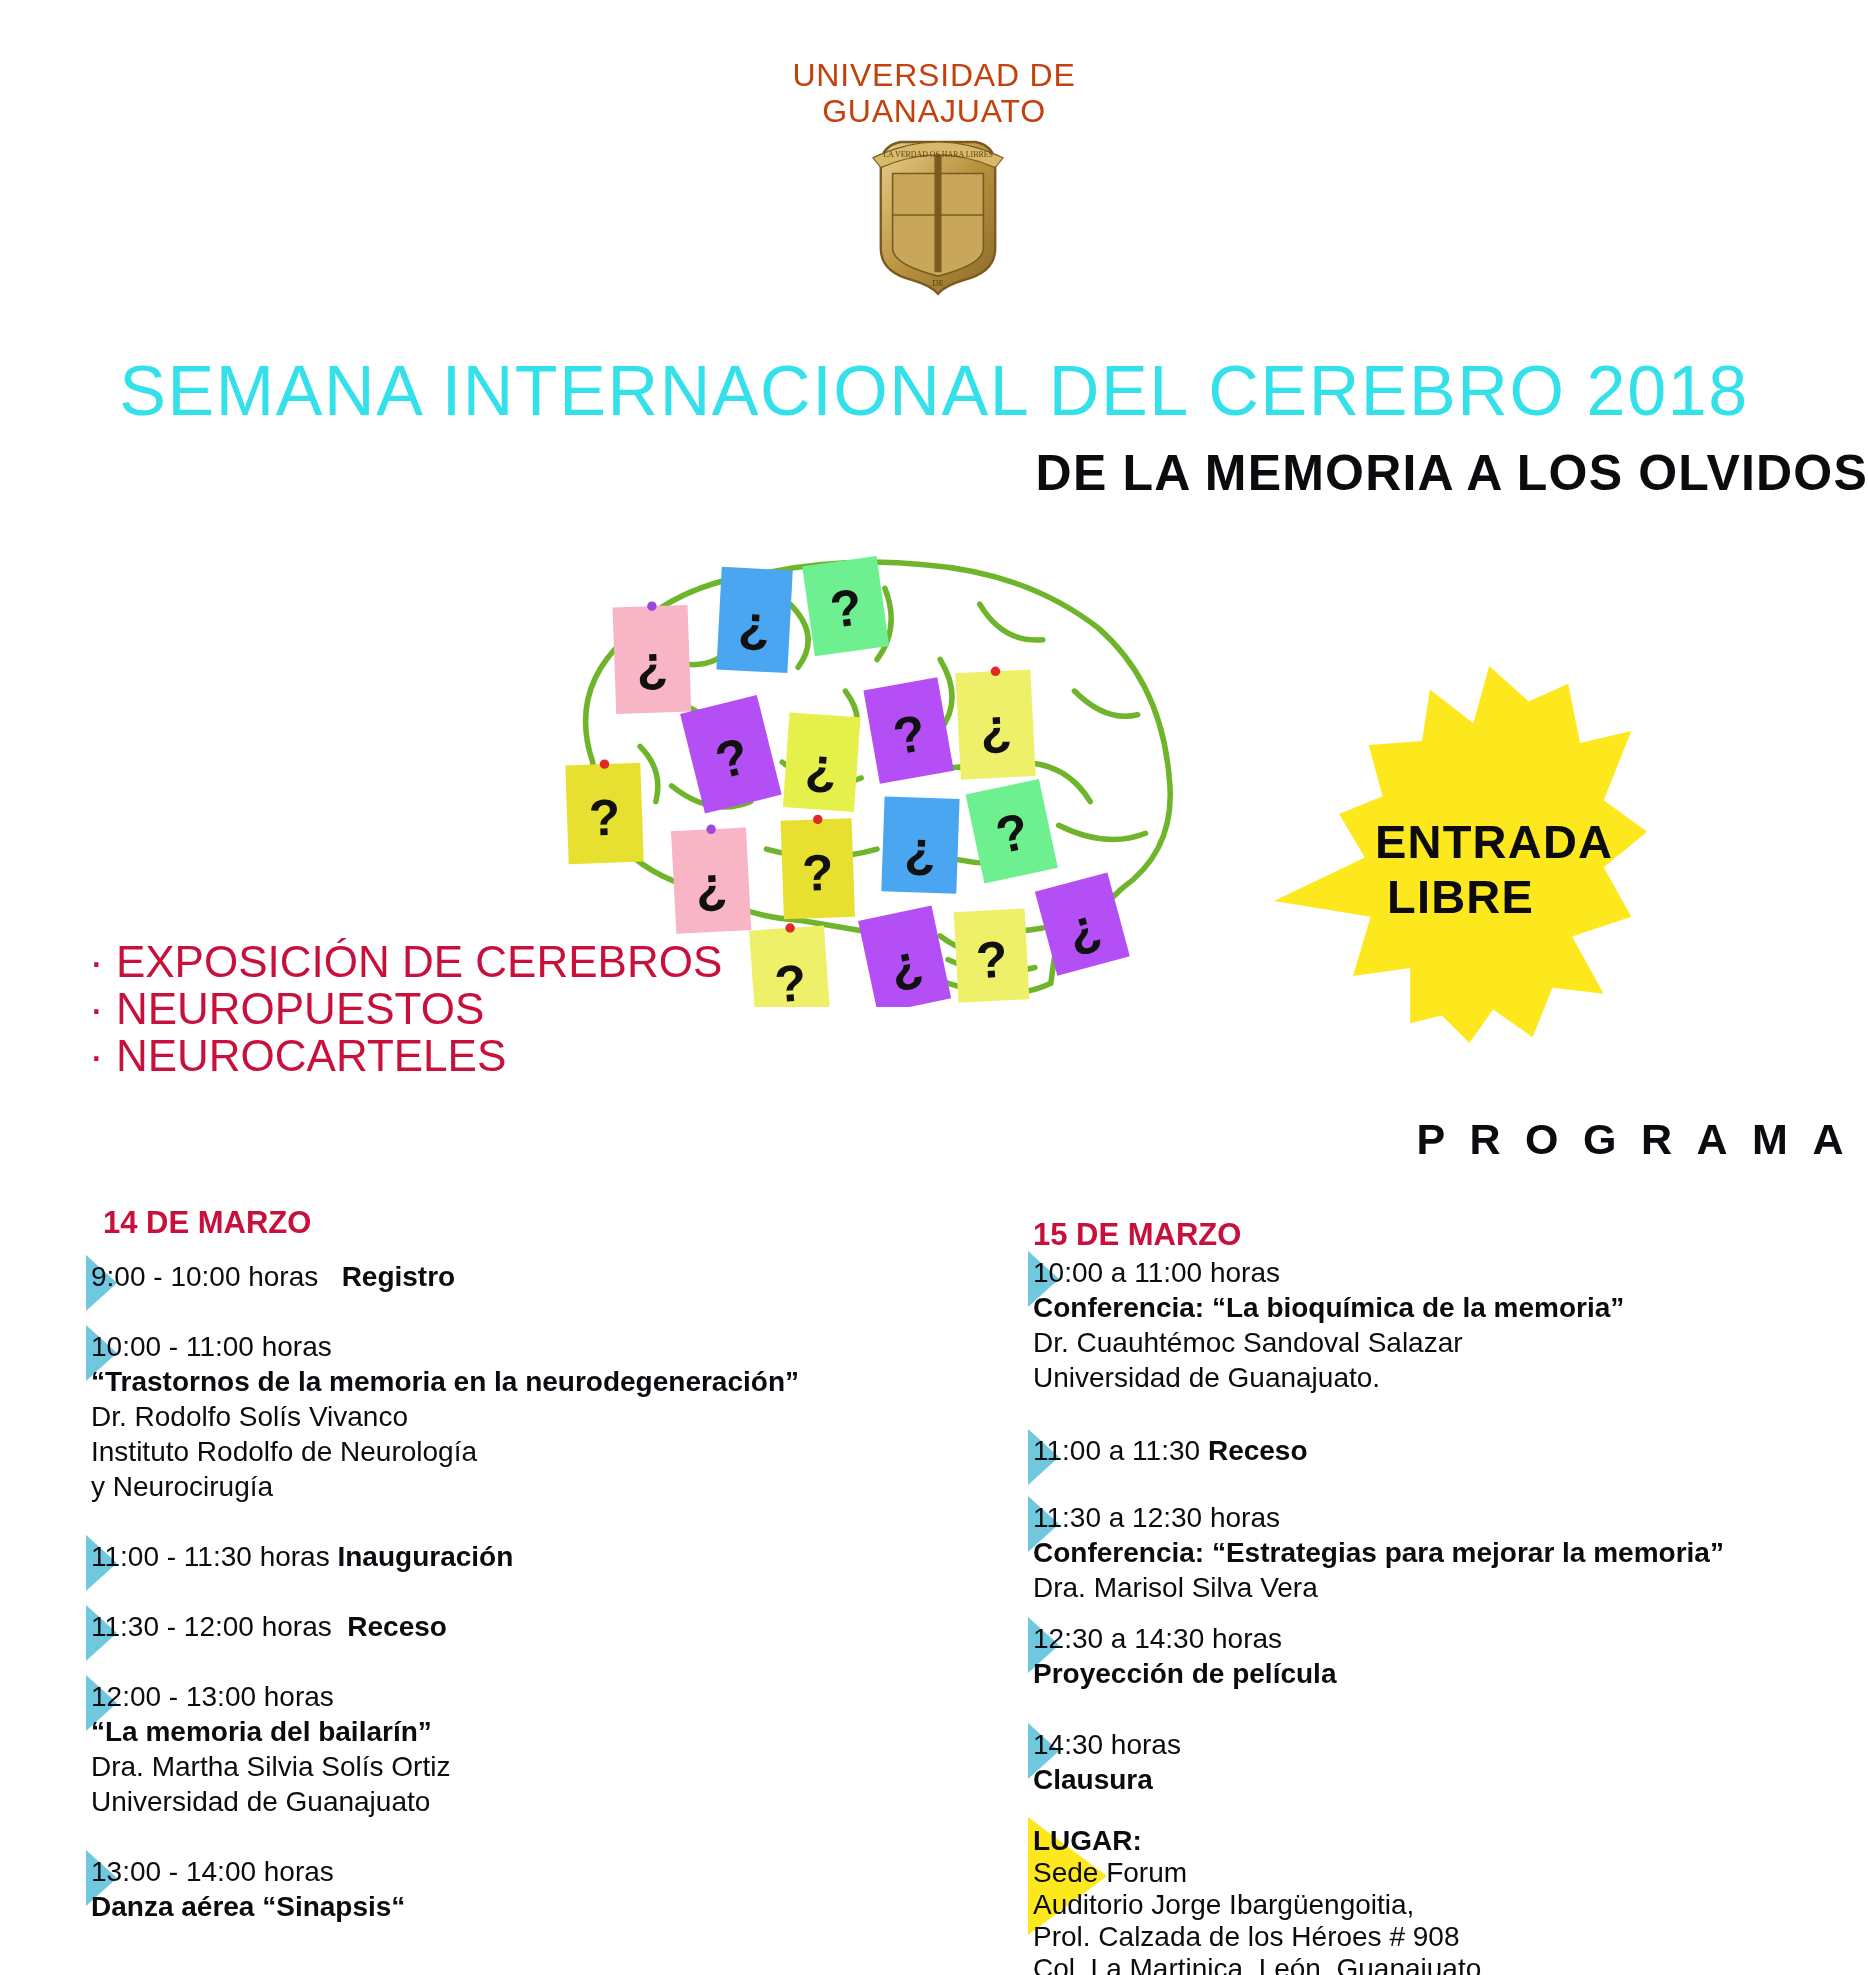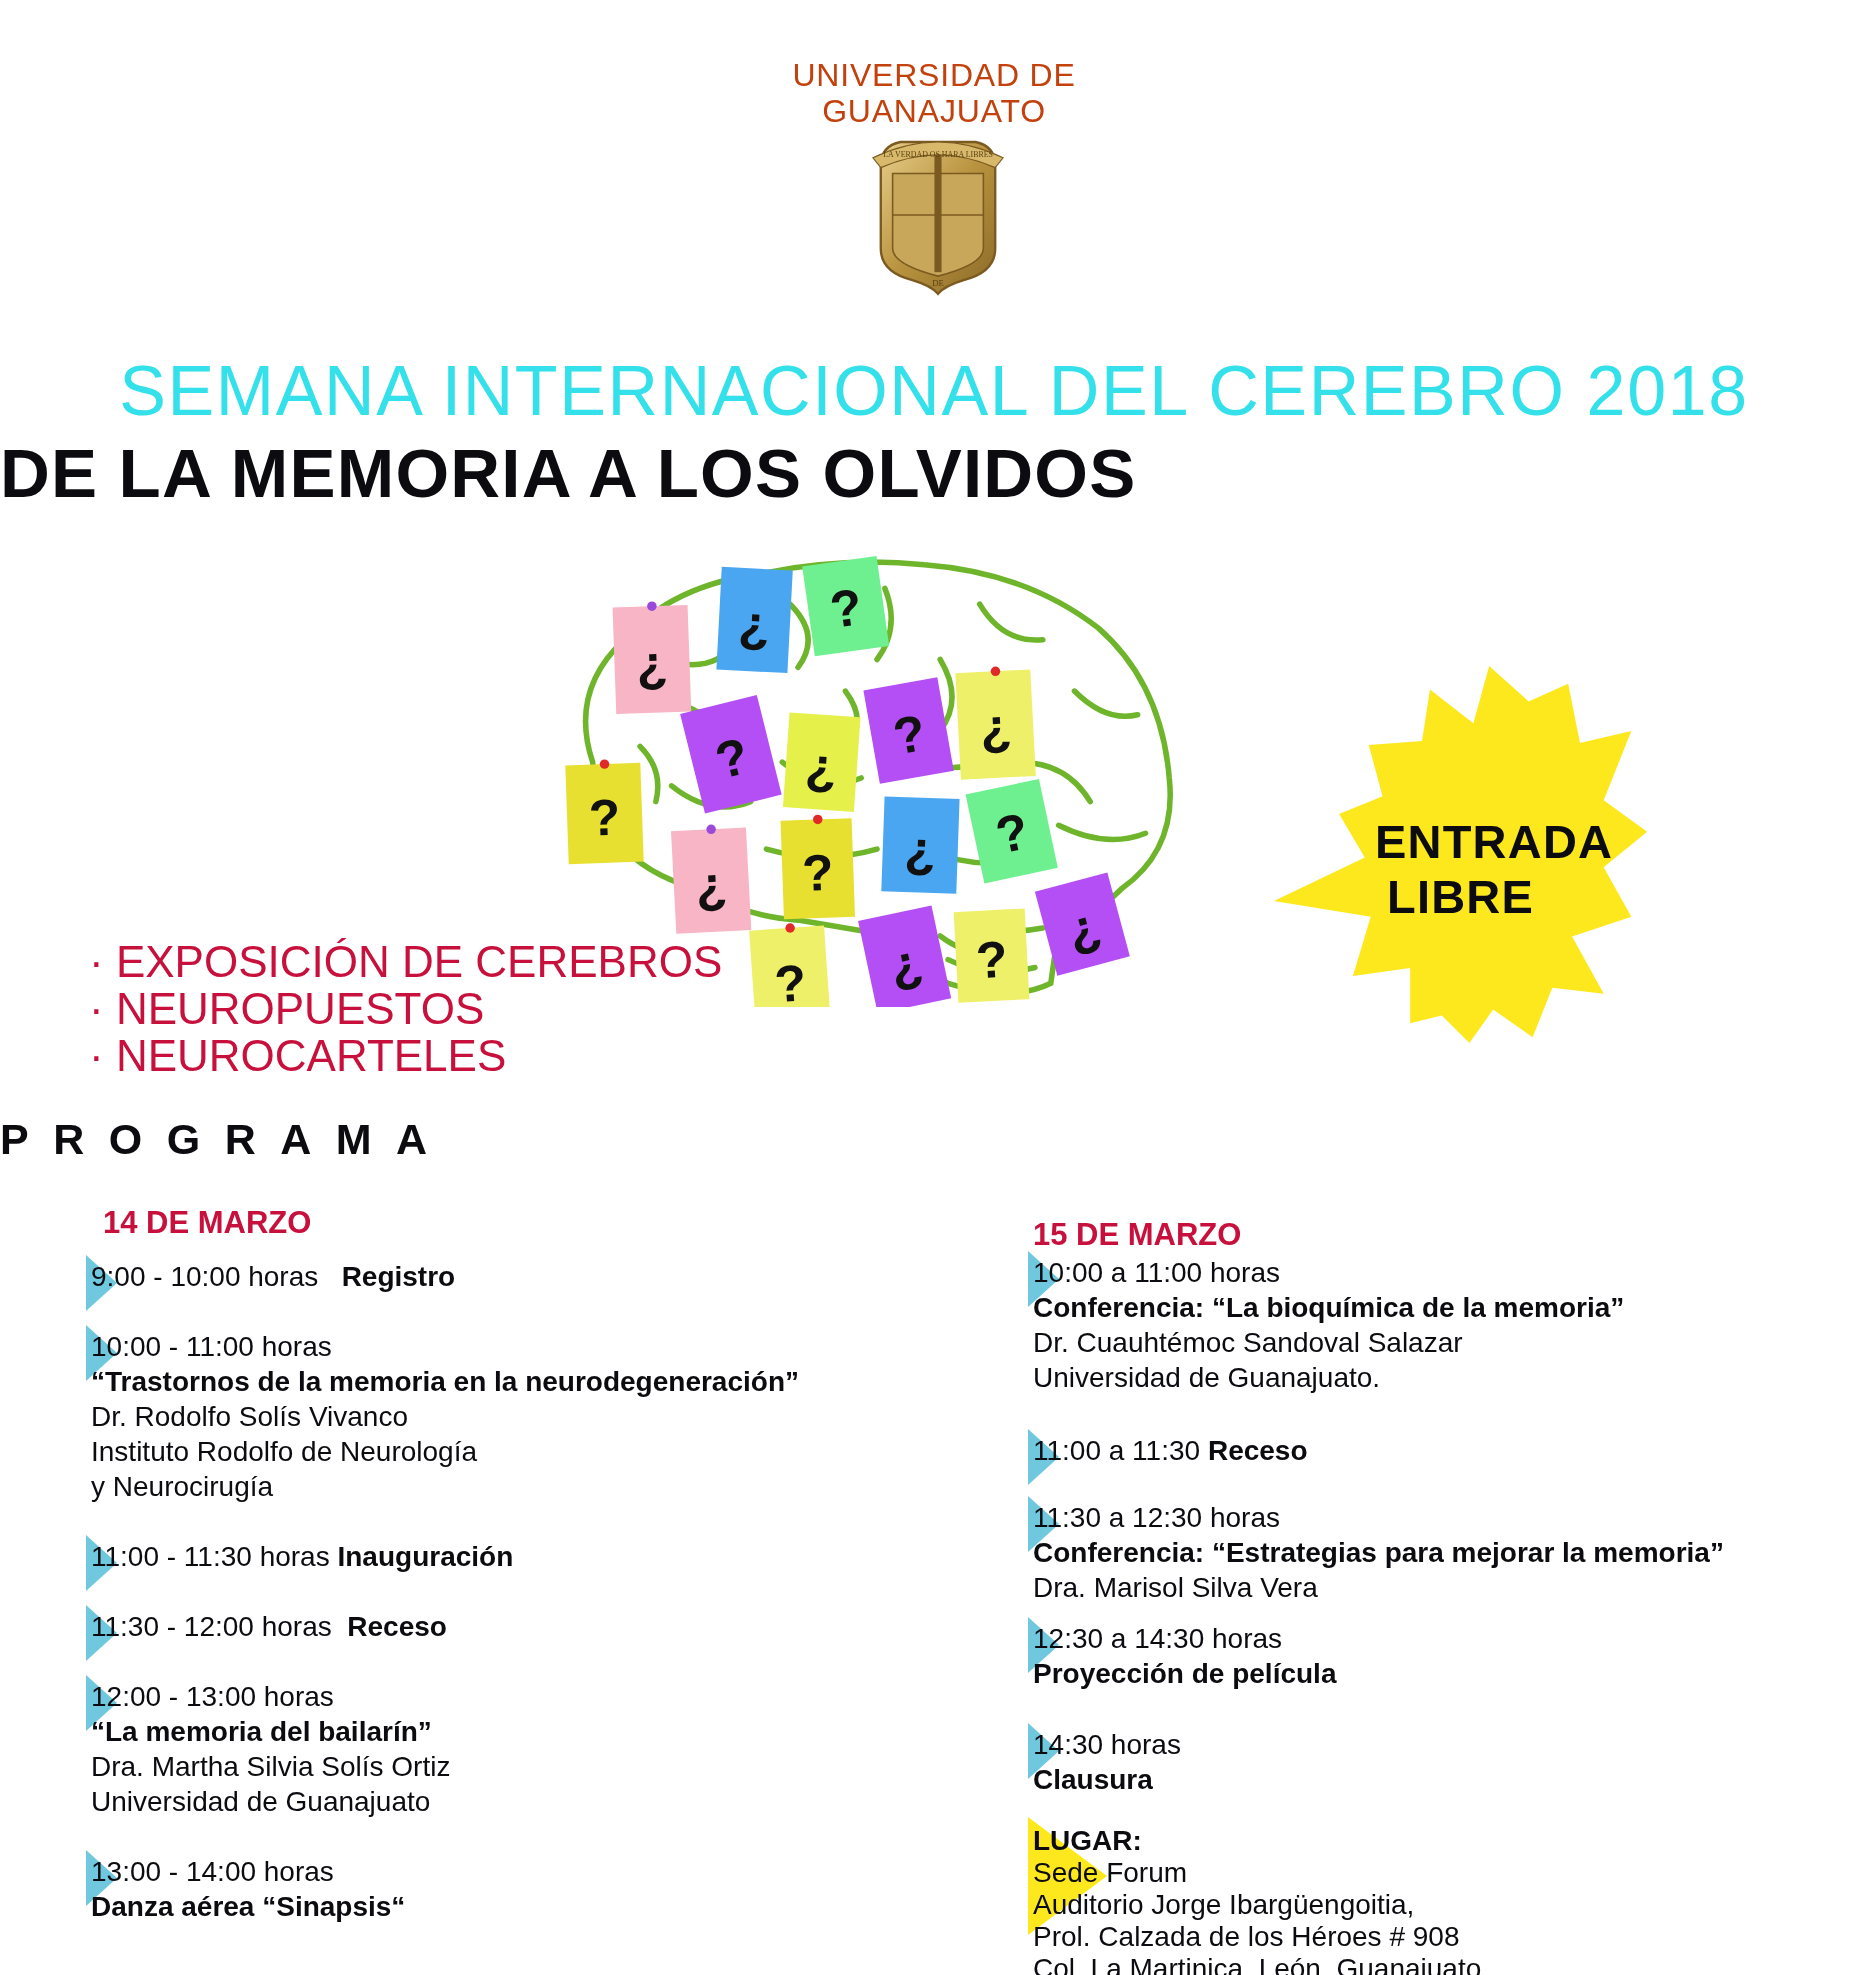--- a/index.html
+++ b/index.html
@@ -2,26 +2,26 @@
 <html style="font-size:6.3px"><head>
 <meta charset="utf-8">
 <style>
   html, body { margin:0; padding:0; }
   body { width:1868px; height:2579px; position:relative; background:#ffffff; overflow:hidden;
          font-family:"Liberation Sans", sans-serif; color:#0b0b10; }
   .abs { position:absolute; }
   .uni-text { left:0; width:1868px; text-align:center; color:#c2410c; font-size:32px; line-height:36px; letter-spacing:0.8px; top:57px; }
   .shield-top { left:865px; top:130px; width:146px; height:166px; }
   .title { left:0; width:1868px; text-align:center; top:354px; font-size:70px; color:#34e0ea; letter-spacing:1.6px; line-height:75px; }
-  .subtitle { left:0; width:1868px; text-align:left; top:446px; font-size:69px; font-weight:bold; letter-spacing:1.2px; line-height:55px; }
+  .subtitle { left:0; width:1868px; text-align:right; top:446px; font-size:50px; font-weight:bold; letter-spacing:1.2px; line-height:55px; }
   .brain { left:545px; top:541px; width:664px; height:466px; }
   .burst { left:1264px; top:660px; width:399px; height:391px; }
   .burst-text { left:1375px; top:814px; font-size:47px; font-weight:bold; line-height:55px; letter-spacing:1.2px; }
   .bullets { left:89px; top:938px; color:#c8103c; font-size:44px; font-weight:normal; line-height:47px; }
-  .programa { left:0; width:1868px; text-align:left; top:1114px; font-size:43px; font-weight:bold; letter-spacing:24.5px; line-height:51px; }
+  .programa { left:0; width:1868px; text-align:right; top:1114px; font-size:43px; font-weight:bold; letter-spacing:24.5px; line-height:51px; }
   .day-red { color:#c8103c; font-size:31px; font-weight:bold; line-height:36px; }
   .col { font-size:28px; line-height:35px; }
   .item { position:relative; margin-bottom:35px; }
   .item .tri { position:absolute; left:-4.7px; top:-4px; width:0; height:0;
                border-top:28px solid transparent; border-bottom:28px solid transparent; border-left:31px solid #6fc8de; }
   .item .tri.yellow { border-top:59px solid transparent; border-bottom:59px solid transparent; border-left:79px solid #fde81e; top:-8px; }
   .item .txt { position:relative; }
   .b { font-weight:bold; }
 </style>
 </head>

